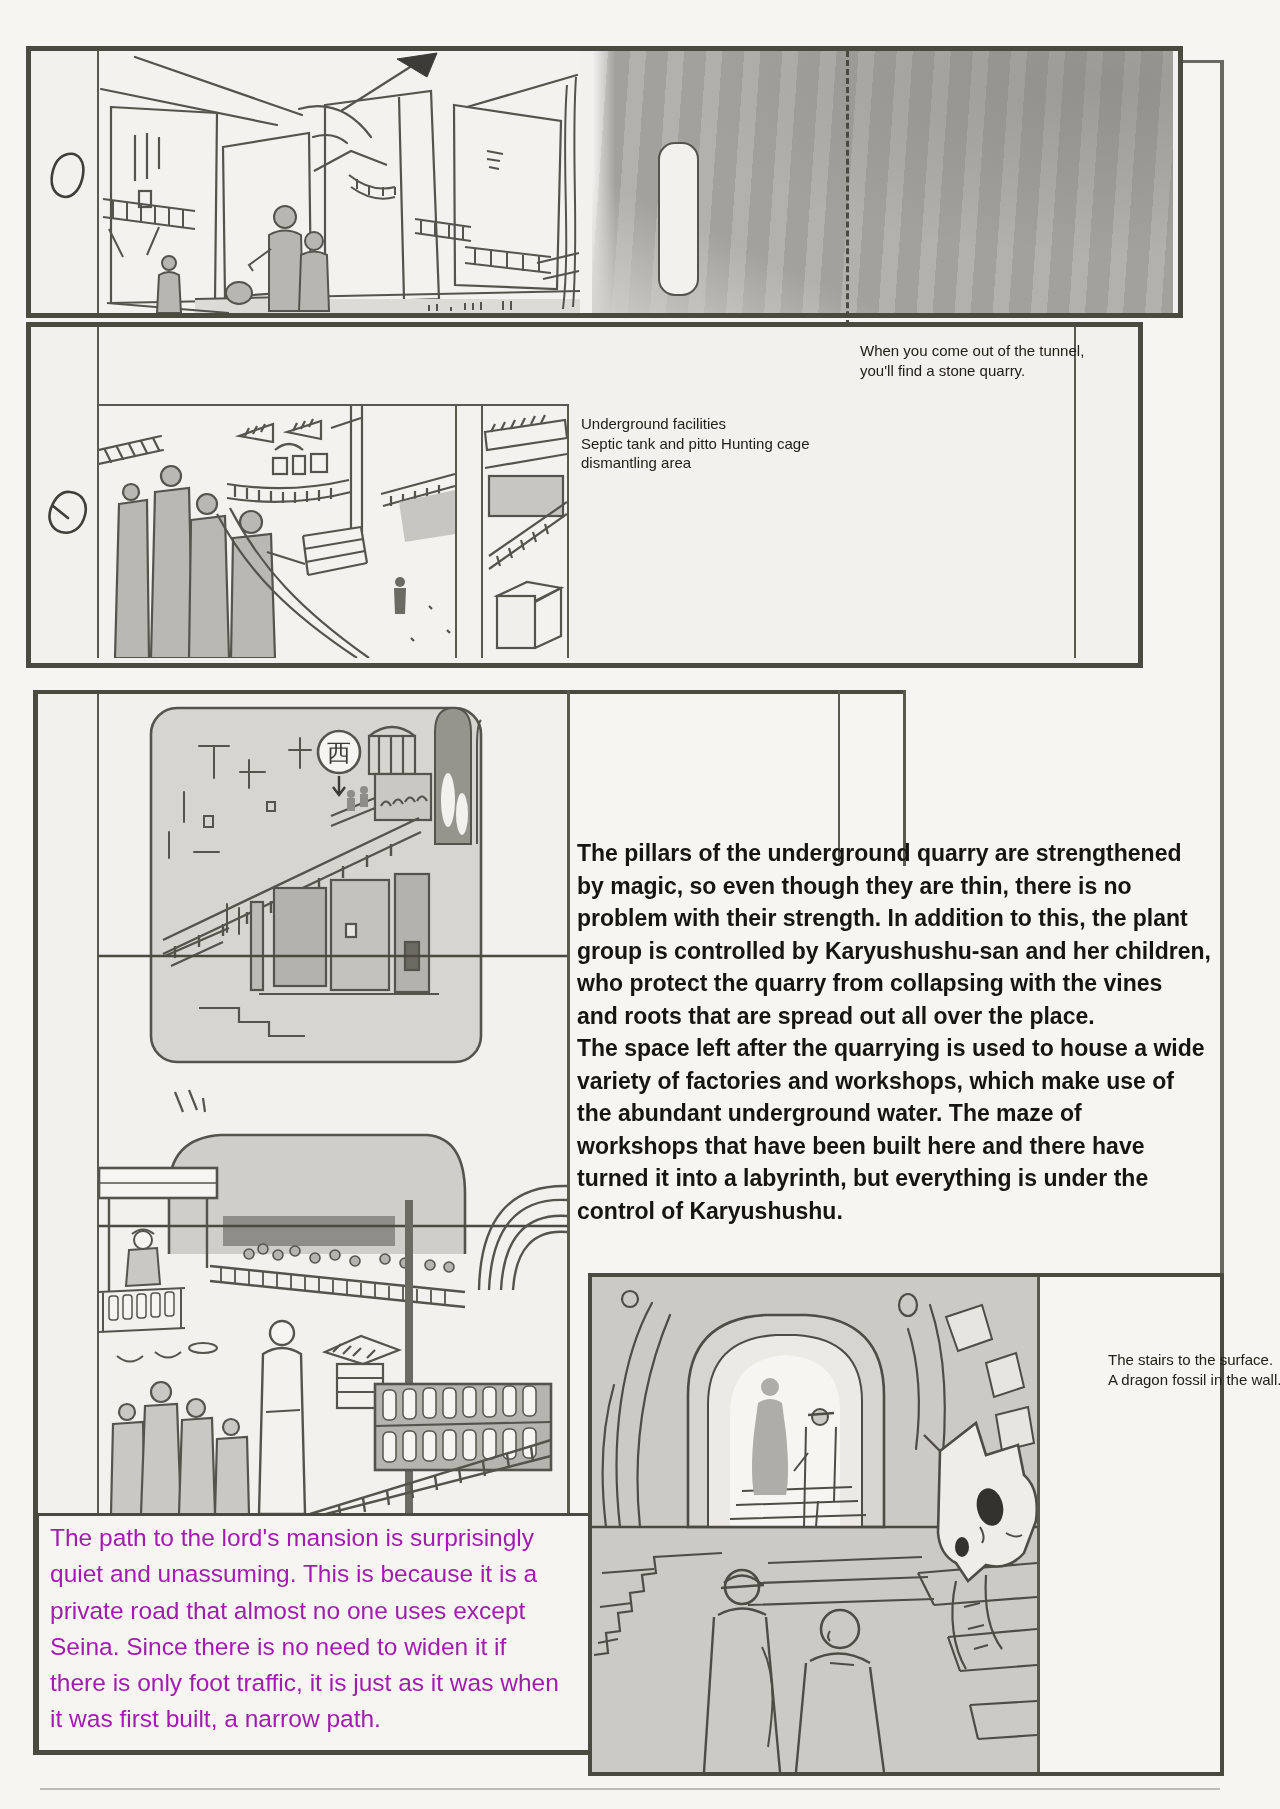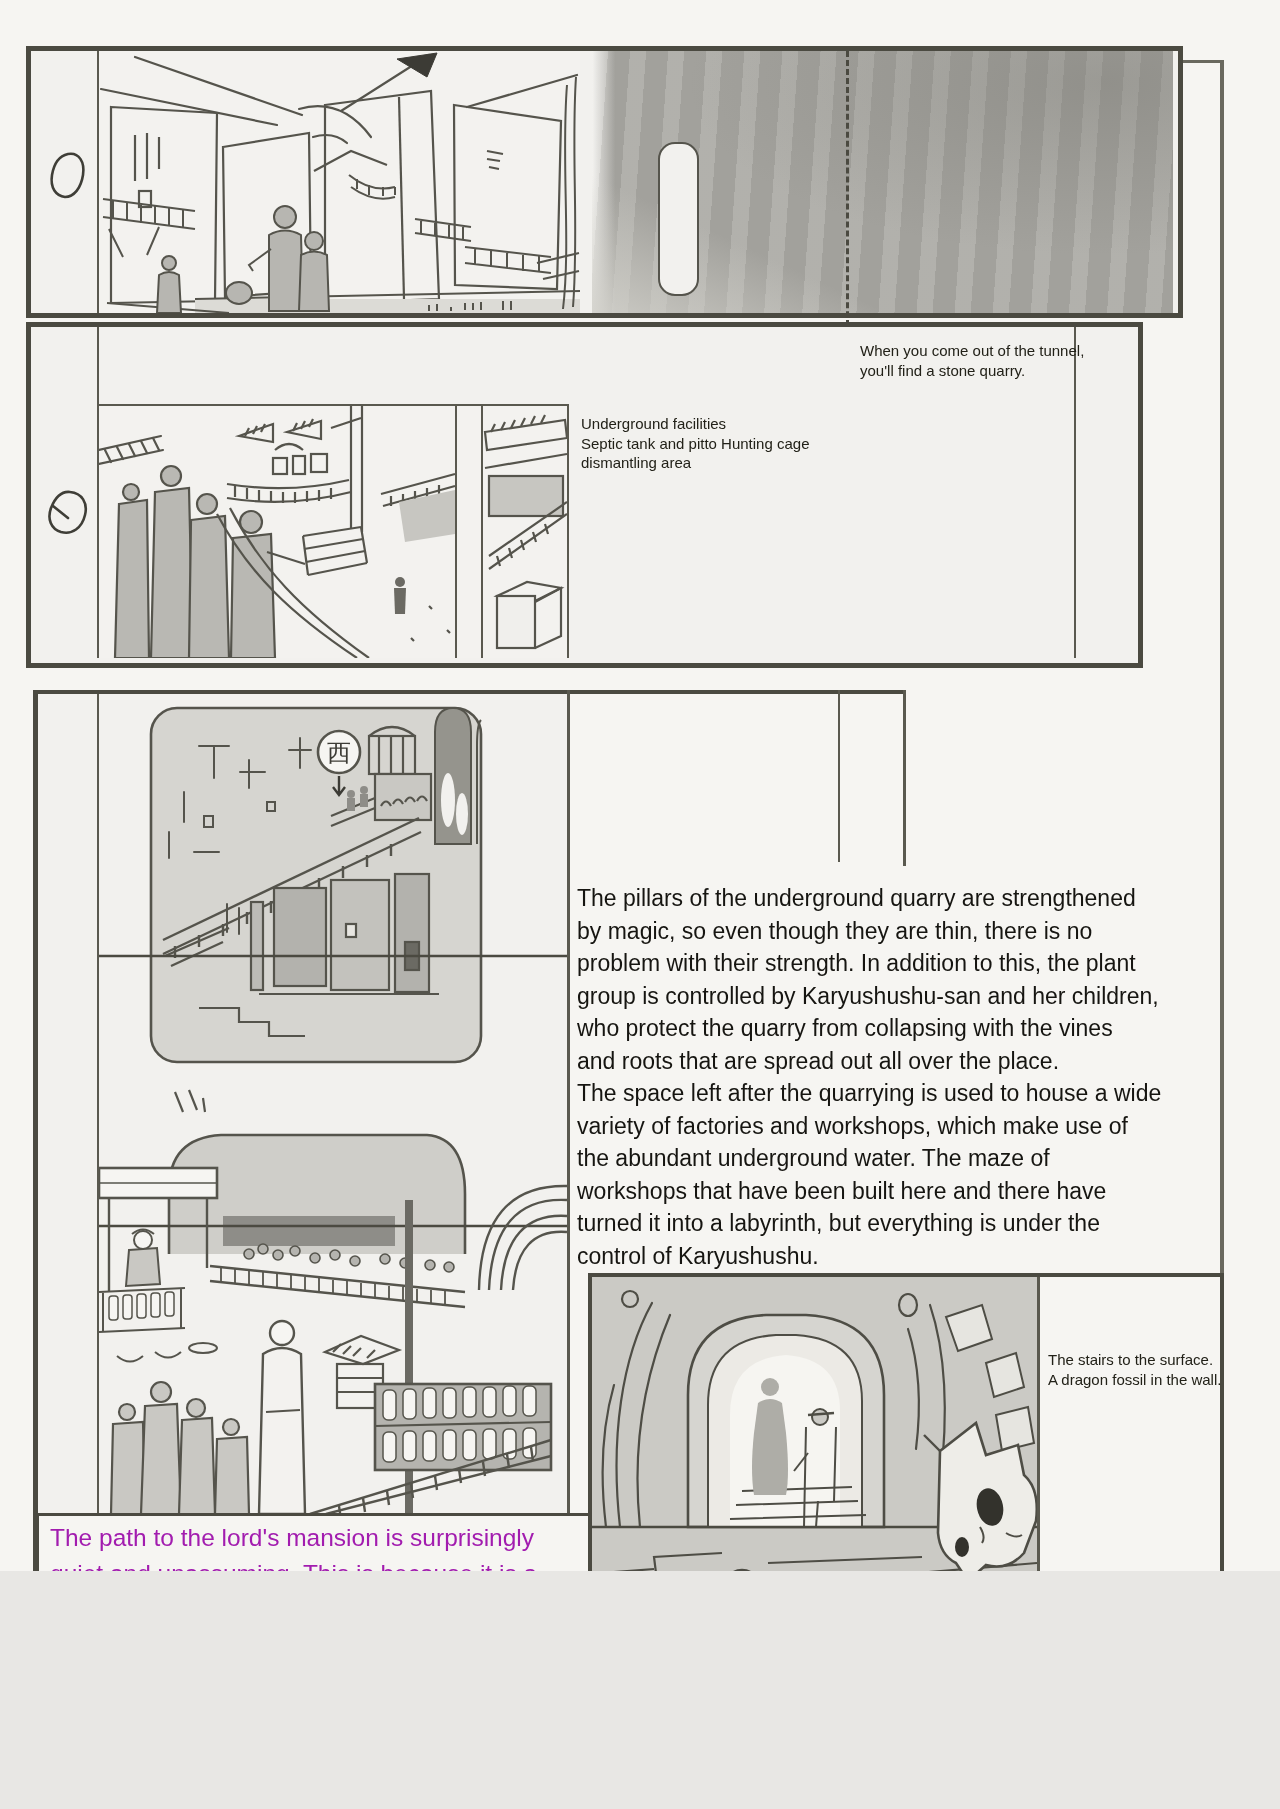--- a/index.html
+++ b/index.html
@@ -1,16 +1,16 @@
 <!DOCTYPE html>
 <html><head>
 <meta charset="utf-8">
 <style>
   html,body{margin:0;padding:0;background:#e8e7e4;}
-  #page{position:relative;width:1280px;height:1571px;background:#f6f5f2;overflow:hidden;
+  #page{position:relative;width:1280px;height:1809px;background:#f6f5f2;overflow:hidden;
         font-family:"Liberation Sans",sans-serif;color:#1c1b18;}
   .abs{position:absolute;}
   .bline{position:absolute;background:#4b4a41;}
   .bline-thin{position:absolute;background:#5a594f;}
   .note{position:absolute;font-size:15px;line-height:19.5px;white-space:pre;color:#222118;}
   .body-m{position:absolute;font-size:23px;line-height:32.5px;white-space:pre;color:#161511;}
   .body-l{position:absolute;font-size:24.5px;line-height:36.3px;white-space:pre;color:#a21caf;}
   .panelbox{position:absolute;border:5px solid #4b4a41;background:#f2f1ee;}
   .sheetline{position:absolute;background:#6a695f;}
   svg{display:block;}
@@ -324,21 +324,21 @@
       <path d="M402,596 Q406,518 468,522"></path>
       <path d="M414,596 Q418,534 468,538"></path>
     </g>
     <g stroke="#55544c" stroke-width="2.4" fill="none">
       <path d="M211,820 L452,746"></path>
         <path d="M227,820 L452,762"></path>
       <path d="M240,812 l2,14 M264,804 l2,14 M288,797 l2,14 M312,790 l2,14 M336,782 l2,14 M360,775 l2,14 M384,768 l2,14 M408,760 l2,14 M432,753 l2,14"></path>
     </g>
   </svg>
 
-  <div class="body-m" style="left:577px;top:882px;">The pillars of the underground quarry are strengthened
+  <div class="body-m" style="left:577px;top:837px;font-weight:bold;">The pillars of the underground quarry are strengthened
 by magic, so even though they are thin, there is no
 problem with their strength. In addition to this, the plant
 group is controlled by Karyushushu-san and her children,
 who protect the quarry from collapsing with the vines
 and roots that are spread out all over the place.
 The space left after the quarrying is used to house a wide
 variety of factories and workshops, which make use of
 the abundant underground water. The maze of
 workshops that have been built here and there have
 turned it into a labyrinth, but everything is under the
@@ -413,16 +413,16 @@
       <path d="M348,174 L384,146 L394,178 L426,168 L432,198 Q448,212 444,244 L432,276 Q416,294 394,288 L376,304 L364,286 Q348,278 346,256 Z" fill="#eeede8" stroke="#4e4d45" stroke-width="2.6"></path>
       <path d="M348,174 L332,158" stroke="#4e4d45" stroke-width="2.4" fill="none"></path>
       <ellipse cx="398" cy="230" rx="13" ry="19" fill="#33322c" transform="rotate(-12 398 230)"></ellipse>
       <ellipse cx="370" cy="270" rx="7" ry="10" fill="#33322c"></ellipse>
       <path d="M414,256 q10,6 16,2 M388,250 q6,10 2,16" stroke="#4e4d45" stroke-width="2" fill="none"></path>
       <path d="M364,304 C356,340 362,372 374,392 M394,298 C392,330 398,356 410,372" stroke="#4e4d45" stroke-width="2.2" fill="none"></path>
       <path d="M372,330 l16,-4 M376,352 l16,-4 M382,372 l14,-4" stroke="#4e4d45" stroke-width="2" fill="none"></path>
     </g>
   </svg>
 
-  <div class="note" style="left:1048px;top:1350px;">The stairs to the surface.
+  <div class="note" style="left:1108px;top:1350px;">The stairs to the surface.
 A dragon fossil in the wall.</div>
 
 </div>
 
 </body></html>

